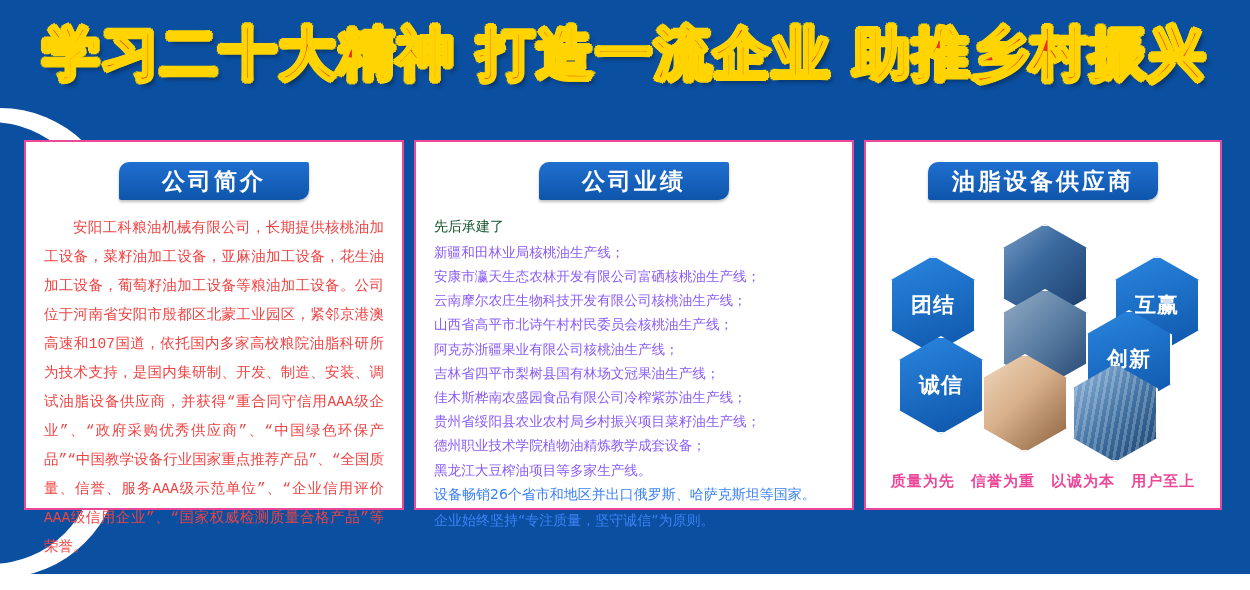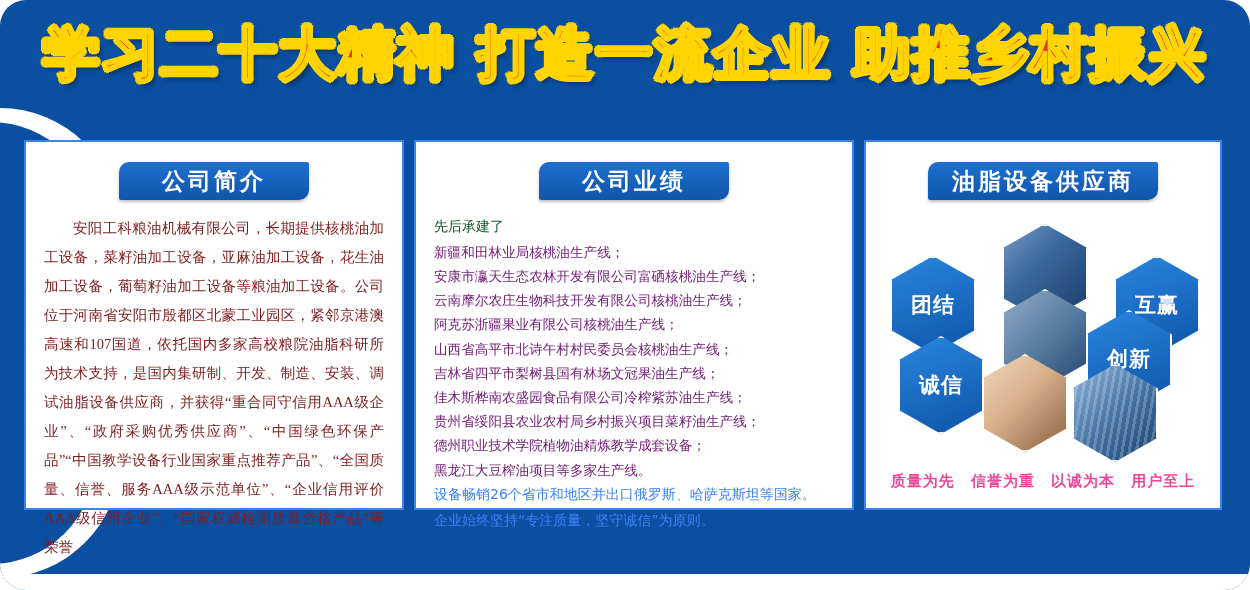--- a/index.html
+++ b/index.html
@@ -9,21 +9,20 @@
   }
   body {
     font-family: "Liberation Sans", sans-serif;
   }
   .poster {
     position: relative;
     width: 1250px;
     height: 590px;
     background: #0b4fa0;
     overflow: hidden;
-    border-radius: 26px;
   }
   
   .curve-left {
     position: absolute;
     left: -60px;
     top: 108px;
     width: 180px;
     height: 470px;
     border-radius: 0 120px 120px 0;
     background: #ffffff;
@@ -83,21 +82,21 @@
     left: 0;
     top: 108px;
     width: 1250px;
     height: 466px;
     z-index: 4;
     display: flex;
     align-items: flex-start;
   }
   .panel {
     background: #ffffff;
-    border: 2px solid #3b82f6;
+    border: 2px solid #ec4899;
     box-sizing: border-box;
     position: relative;
   }
   .panel-1 {
     margin-left: 24px;
     margin-top: 32px;
     width: 380px;
     height: 370px;
     padding: 12px 18px 10px 18px;
   }
@@ -128,44 +127,44 @@
     display: flex;
     align-items: center;
     justify-content: center;
     border-radius: 10px 2px 10px 2px;
     box-shadow: 0 2px 3px rgba(0,0,0,0.25);
   }
   .ribbon.wide {
     width: 230px;
   }
   .body-text {
-    font-family: Liberation Serif, serif;
+    font-family: Liberation Mono, monospace;
     font-size: 14.5px;
     line-height: 2.0;
-    color: #7f1d1d;
+    color: #ef4444;
     text-align: justify;
     text-justify: inter-ideograph;
     text-indent: 2em;
   }
   .perf-intro {
     font-family: "DejaVu Sans", "Liberation Serif", serif;
     font-size: 14px;
     line-height: 1.85;
     color: #14532d;
   }
   .perf-list {
     list-style: none;
     margin: 0;
     padding: 0;
   }
   .perf-list li {
     font-family: "DejaVu Sans", "Liberation Serif", serif;
     font-size: 13.6px;
     line-height: 1.78;
-    color: #701a75;
+    color: #8b5cf6;
     white-space: nowrap;
   }
   .perf-foot {
     font-family: "DejaVu Sans", "Liberation Serif", serif;
     font-size: 14px;
     line-height: 1.85;
     color: #3b82f6;
   }
   
   .hex-area {
@@ -248,22 +247,22 @@
       <div class="body-text">安阳工科粮油机械有限公司，长期提供核桃油加工设备，菜籽油加工设备，亚麻油加工设备，花生油加工设备，葡萄籽油加工设备等粮油加工设备。公司位于河南省安阳市殷都区北蒙工业园区，紧邻京港澳高速和107国道，依托国内多家高校粮院油脂科研所为技术支持，是国内集研制、开发、制造、安装、调试油脂设备供应商，并获得“重合同守信用AAA级企业”、“政府采购优秀供应商”、“中国绿色环保产品”“中国教学设备行业国家重点推荐产品”、“全国质量、信誉、服务AAA级示范单位”、“企业信用评价AAA级信用企业”、“国家权威检测质量合格产品”等荣誉。</div>
     </div>
 
     <div class="panel panel-2">
       <div class="ribbon">公司业绩</div>
       <div class="perf-intro">先后承建了</div>
       <ul class="perf-list">
         <li>新疆和田林业局核桃油生产线；</li>
         <li>安康市瀛天生态农林开发有限公司富硒核桃油生产线；</li>
         <li>云南摩尔农庄生物科技开发有限公司核桃油生产线；</li>
+        <li>山西省高平市北诗午村村民委员会核桃油生产线；</li>
         <li>阿克苏浙疆果业有限公司核桃油生产线；</li>
-        <li>山西省高平市北诗午村村民委员会核桃油生产线；</li>
         <li>吉林省四平市梨树县国有林场文冠果油生产线；</li>
         <li>佳木斯桦南农盛园食品有限公司冷榨紫苏油生产线；</li>
         <li>贵州省绥阳县农业农村局乡村振兴项目菜籽油生产线；</li>
         <li>德州职业技术学院植物油精炼教学成套设备；</li>
         <li>黑龙江大豆榨油项目等多家生产线。</li>
       </ul>
       <div class="perf-foot">设备畅销26个省市和地区并出口俄罗斯、哈萨克斯坦等国家。</div>
       <div class="perf-foot">企业始终坚持“专注质量，坚守诚信”为原则。</div>
     </div>
 

